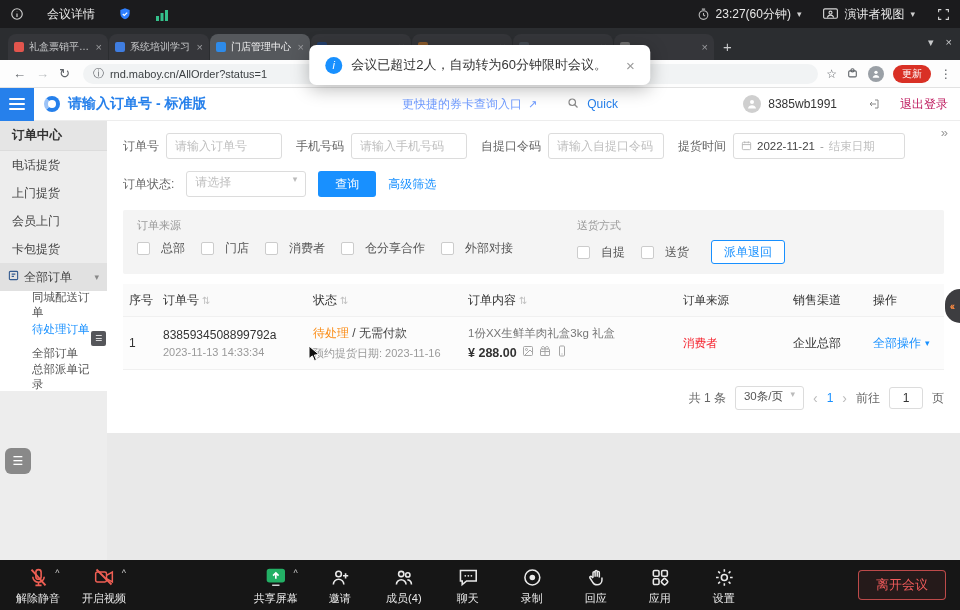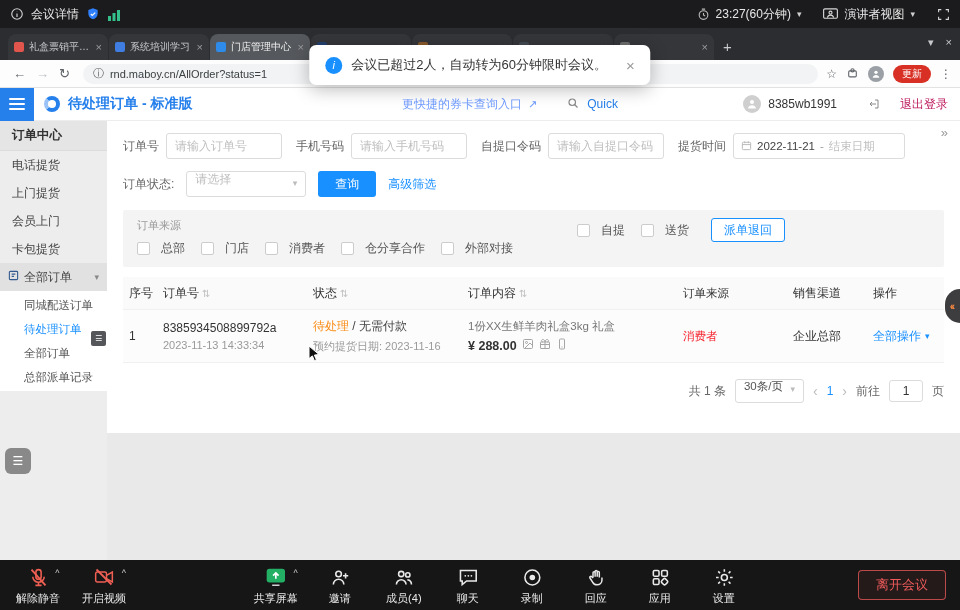--- a/index.html
+++ b/index.html
@@ -2,21 +2,21 @@
 <html><head>
 <meta charset="utf-8">
 <style>
   *{margin:0;padding:0;box-sizing:border-box}
   html,body{background:#000}
   body{font-family:"Liberation Sans","DejaVu Sans",sans-serif}
   .screen{position:relative;width:960px;height:610px;overflow:hidden;background:#e9e9e9}
 
   
   .meet-top{position:absolute;top:0;left:0;right:0;height:28px;background:#1b1b1d;display:flex;align-items:center;justify-content:space-between;padding:0 10px;color:#e8e8e8;font-size:12px;z-index:40}
-  .mt-left,.mt-right{display:flex;align-items:center;gap:7px}
+  .mt-left,.mt-right{display:flex;align-items:center;gap:23px}
   .mt-right{gap:6px}
   .mt-sep{width:10px}
   .caret{font-size:9px;color:#cfcfcf}
   .ic{display:inline-flex;align-items:center}
 
   
   .tabstrip{position:absolute;top:28px;left:0;right:0;height:32px;background:#2b2d30;display:flex;align-items:flex-end;padding:0 0 0 8px;z-index:10}
   .tab{width:100px;height:26px;border-radius:8px 8px 0 0;display:flex;align-items:center;gap:5px;padding:0 6px;background:#35363a;color:#c8c9cb;font-size:10px;margin-right:1px;white-space:nowrap;overflow:hidden}
   .tab.active{background:#55585c;color:#f2f2f2}
   .tab-title{flex:1;overflow:hidden;text-overflow:ellipsis;white-space:nowrap}
@@ -59,41 +59,41 @@
   .avatar-app{width:18px;height:18px;border-radius:50%;background:#cfcfcf;display:inline-flex;align-items:center;justify-content:center}
   .logout{display:flex;align-items:center;gap:20px;color:#be185d;margin-left:24px}
 
   
   .app-body{position:absolute;top:121px;left:0;right:0;bottom:50px;display:flex;z-index:1}
   .sidebar{width:107px;background:#ededed;display:flex;flex-direction:column;font-size:12px}
   .side-section{height:30px;display:flex;align-items:center;padding-left:12px;font-weight:bold;color:#333;background:#e5e5e5;border-bottom:1px solid #dcdcdc;font-size:12.5px}
   .side-item{height:28px;display:flex;align-items:center;padding-left:12px;color:#444}
   .side-item.group{background:#e1e1e1;gap:5px;padding-left:8px}
   .g-caret{margin-left:auto;margin-right:8px;font-size:9px;color:#888}
-  .side-sub{background:#fff;padding:2px 4px}
+  .side-sub{background:#fff;padding:2px 12px}
   .sub-item{height:24px;display:flex;align-items:center;padding-left:20px;color:#555;font-size:11.5px}
   .sub-item.active{color:#1890ff}
   .side-spacer{flex:1}
 
   .main{flex:1;background:#e9e9e9;position:relative;overflow:hidden}
   .card{background:#fff;width:100%;height:312px;padding:12px 16px;position:relative}
   .collapse{position:absolute;right:12px;top:4px;color:#999;font-size:13px}
 
   .frow{display:flex;align-items:center;gap:14px}
   .fgroup{display:flex;align-items:center;gap:7px}
   .fgroup label{font-size:12px;color:#666;white-space:nowrap}
   .fgroup input{width:116px;height:26px;border:1px solid #dcdcdc;border-radius:3px;padding:0 8px;font-size:12px;color:#333;outline:none}
   .fgroup input::placeholder{color:#bfbfbf}
   .datebox{width:172px;height:26px;border:1px solid #dcdcdc;border-radius:3px;display:flex;align-items:center;gap:5px;padding:0 7px;font-size:11.5px}
   .dstart{color:#444}
   .dsep{color:#999}
   .dend{color:#bfbfbf}
   .frow2{display:flex;align-items:center;gap:12px;margin-top:12px}
   .frow2 label{font-size:12px;color:#666}
-  .selectbox{width:120px;height:26px;border:1px solid #dcdcdc;border-radius:3px;display:flex;align-items:flex-end;justify-content:space-between;padding:8px 8px;font-size:12px;color:#bfbfbf;background:#fff}
+  .selectbox{width:120px;height:26px;border:1px solid #dcdcdc;border-radius:3px;display:flex;align-items:flex-start;justify-content:space-between;padding:2px 8px;font-size:12px;color:#bfbfbf;background:#fff}
   .selectbox .caret{color:#bbb}
   .btn-primary{background:#1890ff;color:#fff;border:none;border-radius:3px;height:26px;padding:0 17px;font-size:12px}
   .link{color:#1890ff;font-size:12px;text-decoration:none}
 
   .panel{background:#f4f4f4;border-radius:2px;margin-top:13px;padding:8px 14px 10px;display:flex;gap:64px}
   .plabel{font-size:11px;color:#999;margin-bottom:7px}
   .pchecks{display:flex;align-items:center;gap:16px}
   .chk{display:flex;align-items:center;gap:11px;font-size:12px;color:#555}
   .box{width:13px;height:13px;background:#fff;border:1px solid #ccc;border-radius:2px;flex:none}
   .btn-outline{background:#fff;color:#1890ff;border:1px solid #1890ff;border-radius:3px;height:24px;padding:0 12px;font-size:12px;margin-left:6px}
@@ -280,21 +280,21 @@
     <span class="toast-close">×</span>
   </div>
 
   <div class="app-header">
     <div class="hamburger">
         <i></i>
         <i></i>
         <i></i>
       </div>
     <span class="logo-ring"></span>
-    <span class="app-title">待处理订单 - 标准版</span>
+    <span class="app-title">请输入订单号 - 标准版</span>
     <div class="header-center">
       <span class="quick-link">更快捷的券卡查询入口</span>
       <span class="ext-ic">↗</span>
       <span class="gap"></span>
       <span>
         <svg width="12" height="12" viewBox="0 0 24 24" fill="none" stroke="#8a8a8a" stroke-width="2.4">
             <circle cx="10.5" cy="10.5" r="6.5"></circle>
             <path d="M15.5 15.5L21 21"></path>
           </svg>
       </span>
@@ -406,20 +406,21 @@
                   <span class="box"></span>
                   <span>仓分享合作</span>
                 </label>
               <label class="chk">
                   <span class="box"></span>
                   <span>外部对接</span>
                 </label>
             </div>
           </div>
           <div class="pgroup">
+            <div class="plabel">送货方式</div>
             <div class="pchecks">
               <label class="chk">
                   <span class="box"></span>
                   <span>自提</span>
                 </label>
               <label class="chk">
                   <span class="box"></span>
                   <span>送货</span>
                 </label>
               <button class="btn-outline">派单退回</button>

